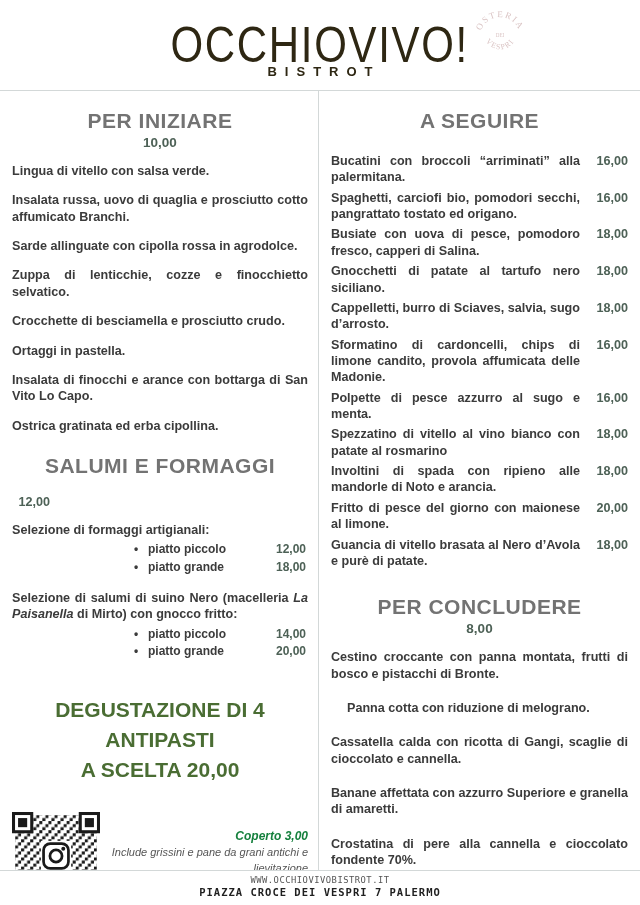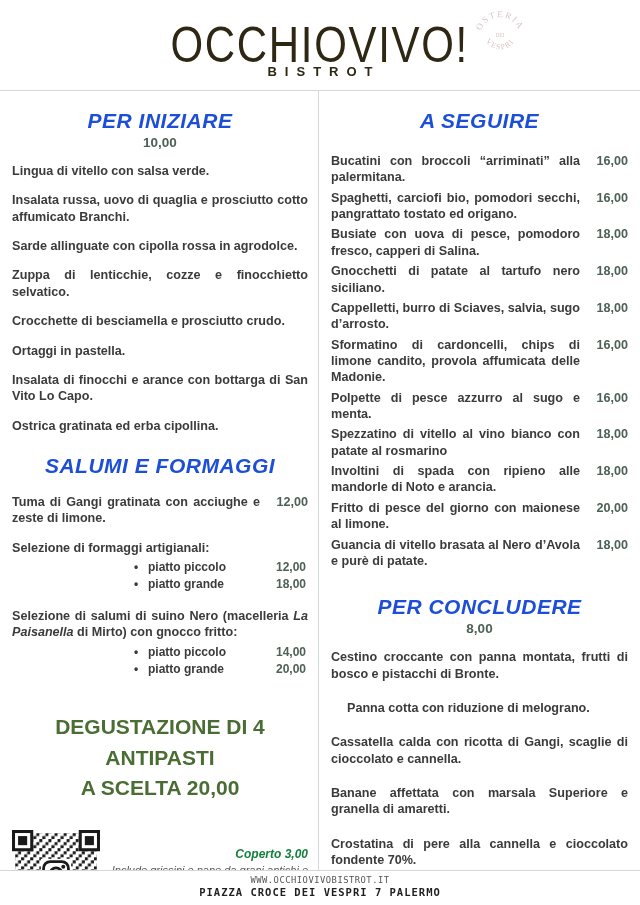--- a/index.html
+++ b/index.html
@@ -12,21 +12,21 @@
         letter-spacing:2px;transform:scaleX(.84);transform-origin:center;}
   .bistrot{font-size:13px;font-weight:700;letter-spacing:8px;color:#2e2713;margin-top:-8px;text-indent:8px;}
   .stamp{position:absolute;top:8px;right:112px;opacity:.7;}
 
   
   .columns{flex:1 1 auto;display:flex;overflow:hidden;}
   .col{box-sizing:border-box;overflow:hidden;}
   .col-left{width:318px;padding:10px 10px 0 12px;}
   .col-right{flex:1;border-left:1px solid #d3d8d8;padding:10px 12px 0 12px;}
 
-  h2.section{margin:8px 0 2px;text-align:center;color:#1d4ed8;font-size:21px;letter-spacing:.5px;font-style:italic;}
+  h2.section{margin:8px 0 2px;text-align:center;color:#737373;font-size:21px;letter-spacing:.5px;}
   .section-price{text-align:center;color:#4d6156;font-weight:700;font-size:13.5px;margin:2px 0 6px;}
 
   .item{font-size:12.6px;font-weight:600;text-align:justify;line-height:1.3;margin:13px 0;}
   .row-item{display:flex;gap:10px;margin:4px 0;}
   .row-item p{flex:1;margin:0;font-size:12.6px;font-weight:600;text-align:justify;line-height:1.3;}
   .row-item .price{flex:0 0 38px;text-align:right;color:#4d6156;font-weight:700;font-size:12.6px;padding-top:1px;}
 
   .opts{display:flex;flex-direction:column;align-items:flex-end;margin:3px 2px 10px 0;}
   .opt{display:flex;align-items:baseline;width:172px;font-size:12px;font-weight:700;line-height:1.45;}
   .opt .bullet{width:14px;color:#3b3b3b;}
@@ -85,21 +85,20 @@
       <p class="item">Sarde allinguate con cipolla rossa in agrodolce.</p>
       <p class="item">Zuppa di lenticchie, cozze e finocchietto selvatico.</p>
       <p class="item">Crocchette di besciamella e prosciutto crudo.</p>
       <p class="item">Ortaggi in pastella.</p>
       <p class="item">Insalata di finocchi e arance con bottarga di San Vito Lo Capo.</p>
       <p class="item">Ostrica gratinata ed erba cipollina.</p>
 
       <h2 class="section" style="margin-top:20px;">SALUMI E FORMAGGI</h2>
 
       <div class="row-item" style="margin-top:16px;">
-        <p>Tuma di Gangi gratinata con acciughe e zeste di limone.</p>
         <span class="price">12,00</span>
       </div>
 
       <p class="item" style="margin-bottom:2px;">Selezione di formaggi artigianali:</p>
       <div class="opts">
         <div class="opt">
           <span class="bullet">•</span>
           <span class="lbl">piatto piccolo</span>
           <span class="oprice">12,00</span>
         </div>
@@ -218,21 +217,21 @@
         <p>Guancia di vitello brasata al Nero d’Avola e purè di patate.</p>
         <span class="price">18,00</span>
       </div>
 
       <h2 class="section" style="margin-top:26px;">PER CONCLUDERE</h2>
       <div class="section-price">8,00</div>
 
       <p class="item">Cestino croccante con panna montata, frutti di bosco e pistacchi di Bronte.</p>
       <p class="item" style="margin-top:18px;padding-left:16px;">Panna cotta con riduzione di melograno.</p>
       <p class="item" style="margin-top:18px;">Cassatella calda con ricotta di Gangi, scaglie di cioccolato e cannella.</p>
-      <p class="item" style="margin-top:18px;">Banane affettata con marsala Superiore e granella di amaretti.</p>
+      <p class="item" style="margin-top:18px;">Banane affettata con azzurro Superiore e granella di amaretti.</p>
       <p class="item" style="margin-top:18px;">Crostatina di pere alla cannella e cioccolato fondente 70%.</p>
 
     </div>
   </div>
 
   <div class="footer">
     <div class="site">WWW.OCCHIOVIVOBISTROT.IT</div>
     <div class="addr">PIAZZA CROCE DEI VESPRI 7 PALERMO</div>
   </div>
 

